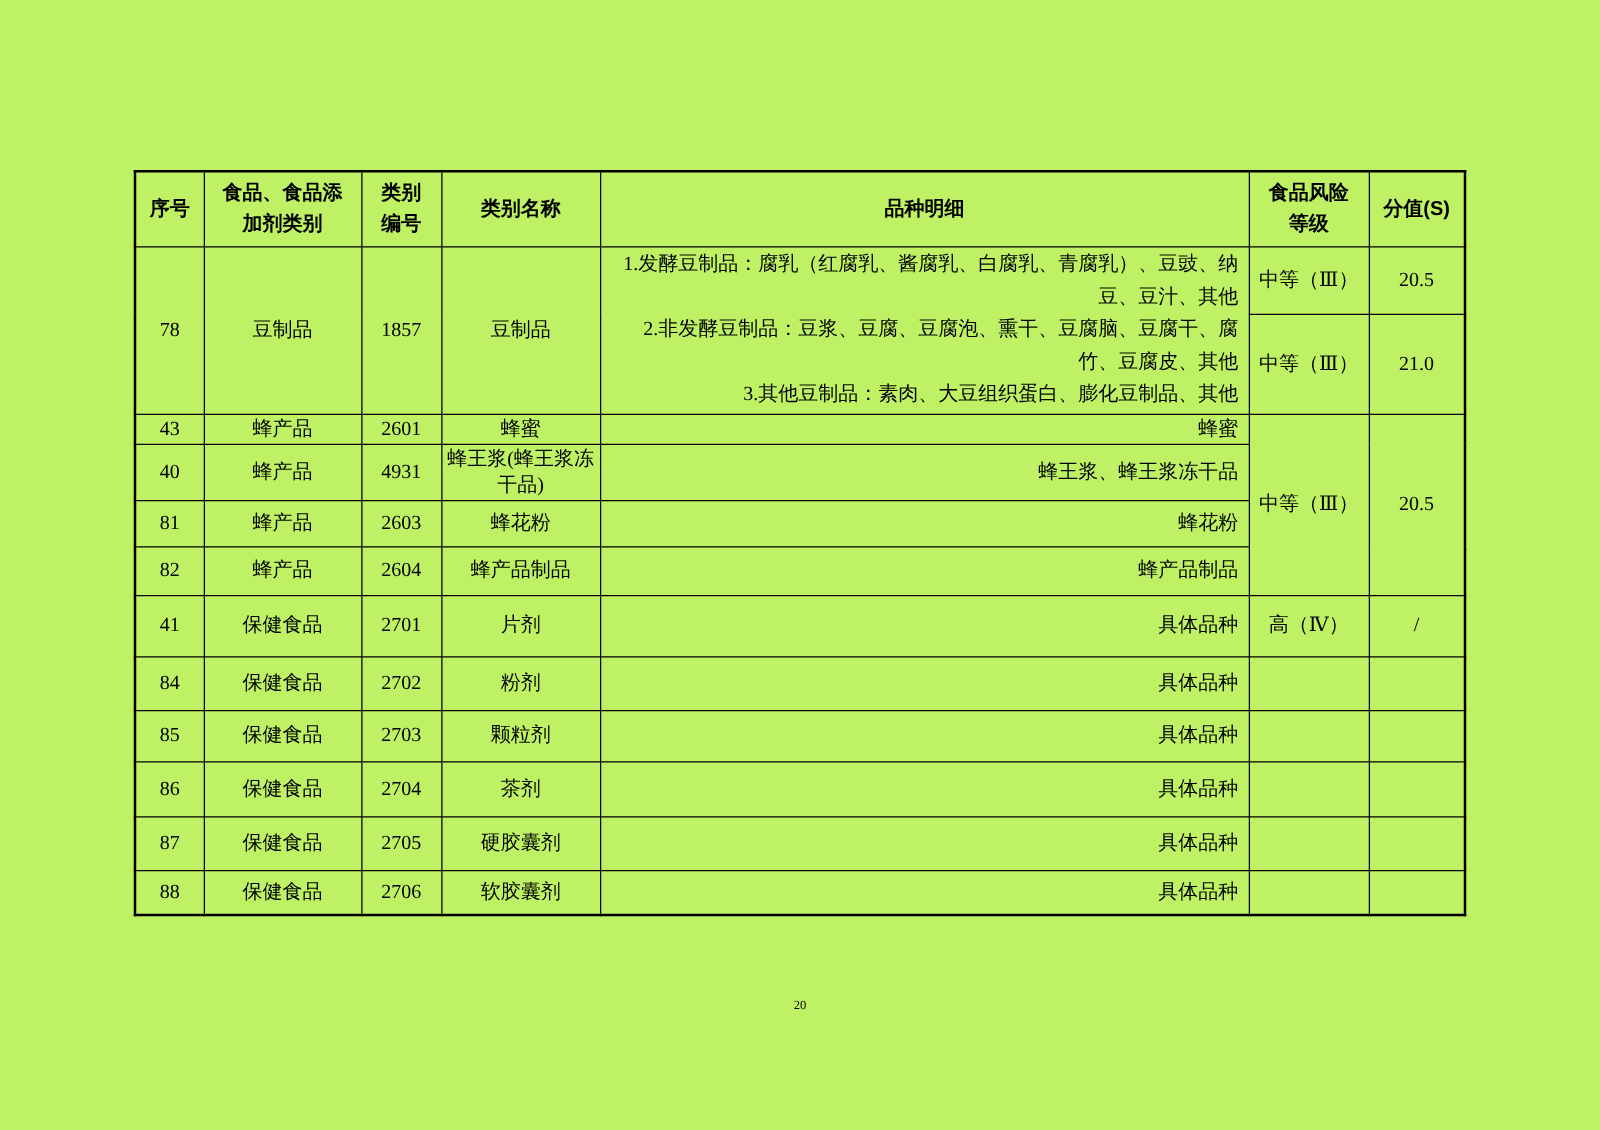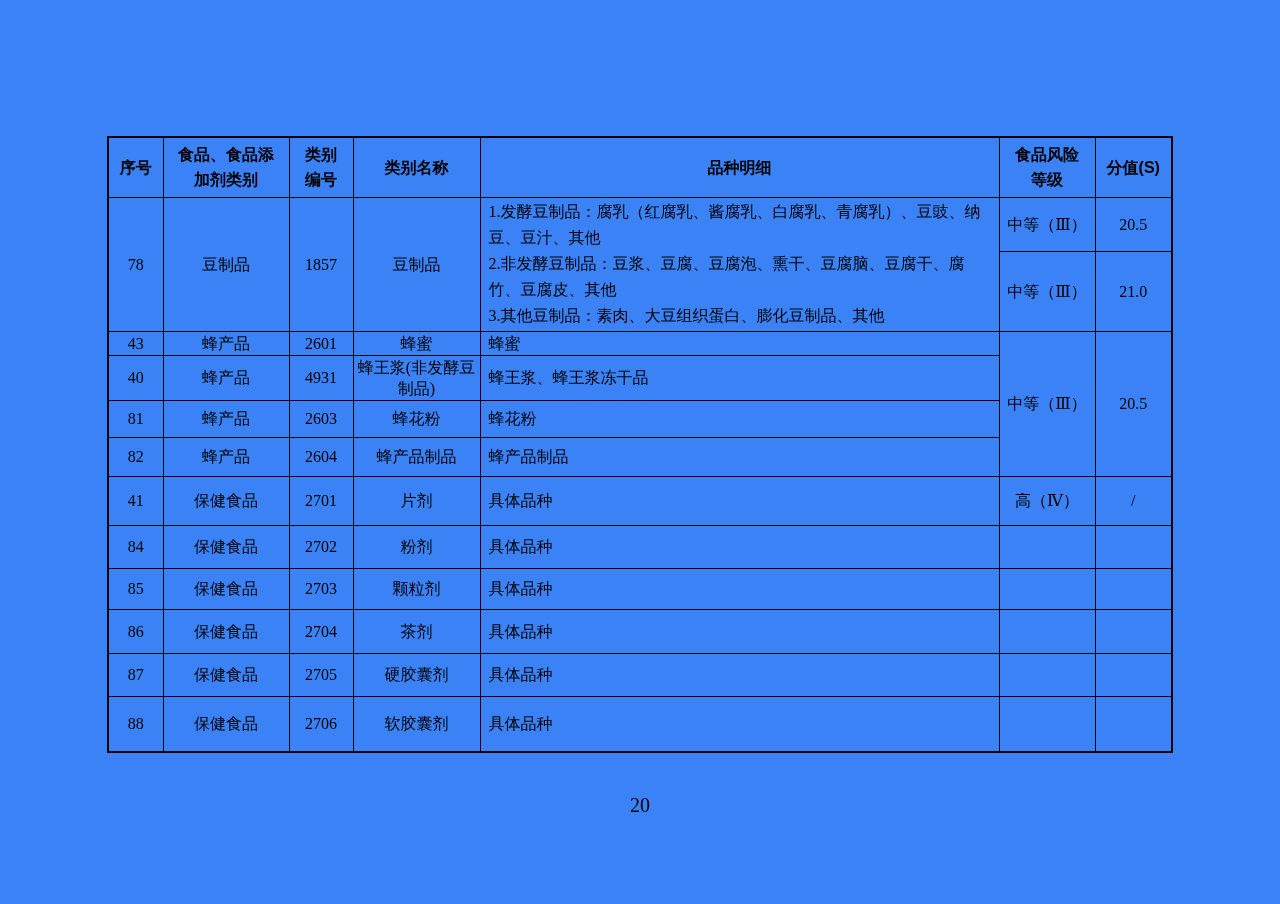--- a/index.html
+++ b/index.html
@@ -1,18 +1,18 @@
 <!DOCTYPE html>
 <html><head>
 <meta charset="utf-8">
 <title>Document</title>
 <style>
   html,body { margin:0; padding:0; background:#ffffff; }
   .page {
-    position:relative; width:1280px; height:904px; background:#3b82f6;
+    position:relative; width:1280px; height:904px; background:#bef264;
     color:#000; font-family:"Liberation Serif","DejaVu Serif",serif;
   }
   table.doc-table {
     position:absolute; left:107px; top:136px; width:1065px;
     border-collapse:collapse; table-layout:fixed;
     border:2px solid #000;
   }
   .doc-table th, .doc-table td {
     border:1px solid #000;
     vertical-align:middle;
@@ -23,29 +23,29 @@
     overflow:hidden;
     word-break:break-all;
   }
   .doc-table th {
     font-family:"Liberation Sans","DejaVu Sans",sans-serif;
     font-weight:bold;
     line-height:25px;
     padding:0 9px;
   }
   .doc-table td.left {
-    text-align:left;
+    text-align:right;
     padding:1px 8px;
   }
   .doc-table td.left .detail-line {
     line-height:26px;
   }
   .page-num {
     position:absolute; left:0; right:0; top:796px;
-    text-align:center; font-size:20px; line-height:18px;
+    text-align:center; font-size:10px; line-height:18px;
   }
 </style>
 </head>
 <body>
 
 <div class="page">
 
   <table class="doc-table">
     <colgroup>
       <col style="width:55px">
@@ -91,21 +91,21 @@
         <td>2601</td>
         <td>蜂蜜</td>
         <td class="left">蜂蜜</td>
         <td rowspan="4">中等（Ⅲ）</td>
         <td rowspan="4">20.5</td>
       </tr>
       <tr style="height:45px">
         <td>40</td>
         <td>蜂产品</td>
         <td>4931</td>
-        <td>蜂王浆(非发酵豆制品)</td>
+        <td>蜂王浆(蜂王浆冻干品)</td>
         <td class="left">蜂王浆、蜂王浆冻干品</td>
       </tr>
       <tr style="height:37px">
         <td>81</td>
         <td>蜂产品</td>
         <td>2603</td>
         <td>蜂花粉</td>
         <td class="left">蜂花粉</td>
       </tr>
       <tr style="height:39px">
@@ -154,21 +154,21 @@
       </tr>
       <tr style="height:43px">
         <td>87</td>
         <td>保健食品</td>
         <td>2705</td>
         <td>硬胶囊剂</td>
         <td class="left">具体品种</td>
         <td></td>
         <td></td>
       </tr>
-      <tr style="height:56px">
+      <tr style="height:36px">
         <td>88</td>
         <td>保健食品</td>
         <td>2706</td>
         <td>软胶囊剂</td>
         <td class="left">具体品种</td>
         <td></td>
         <td></td>
       </tr>
     </tbody>
   </table>

